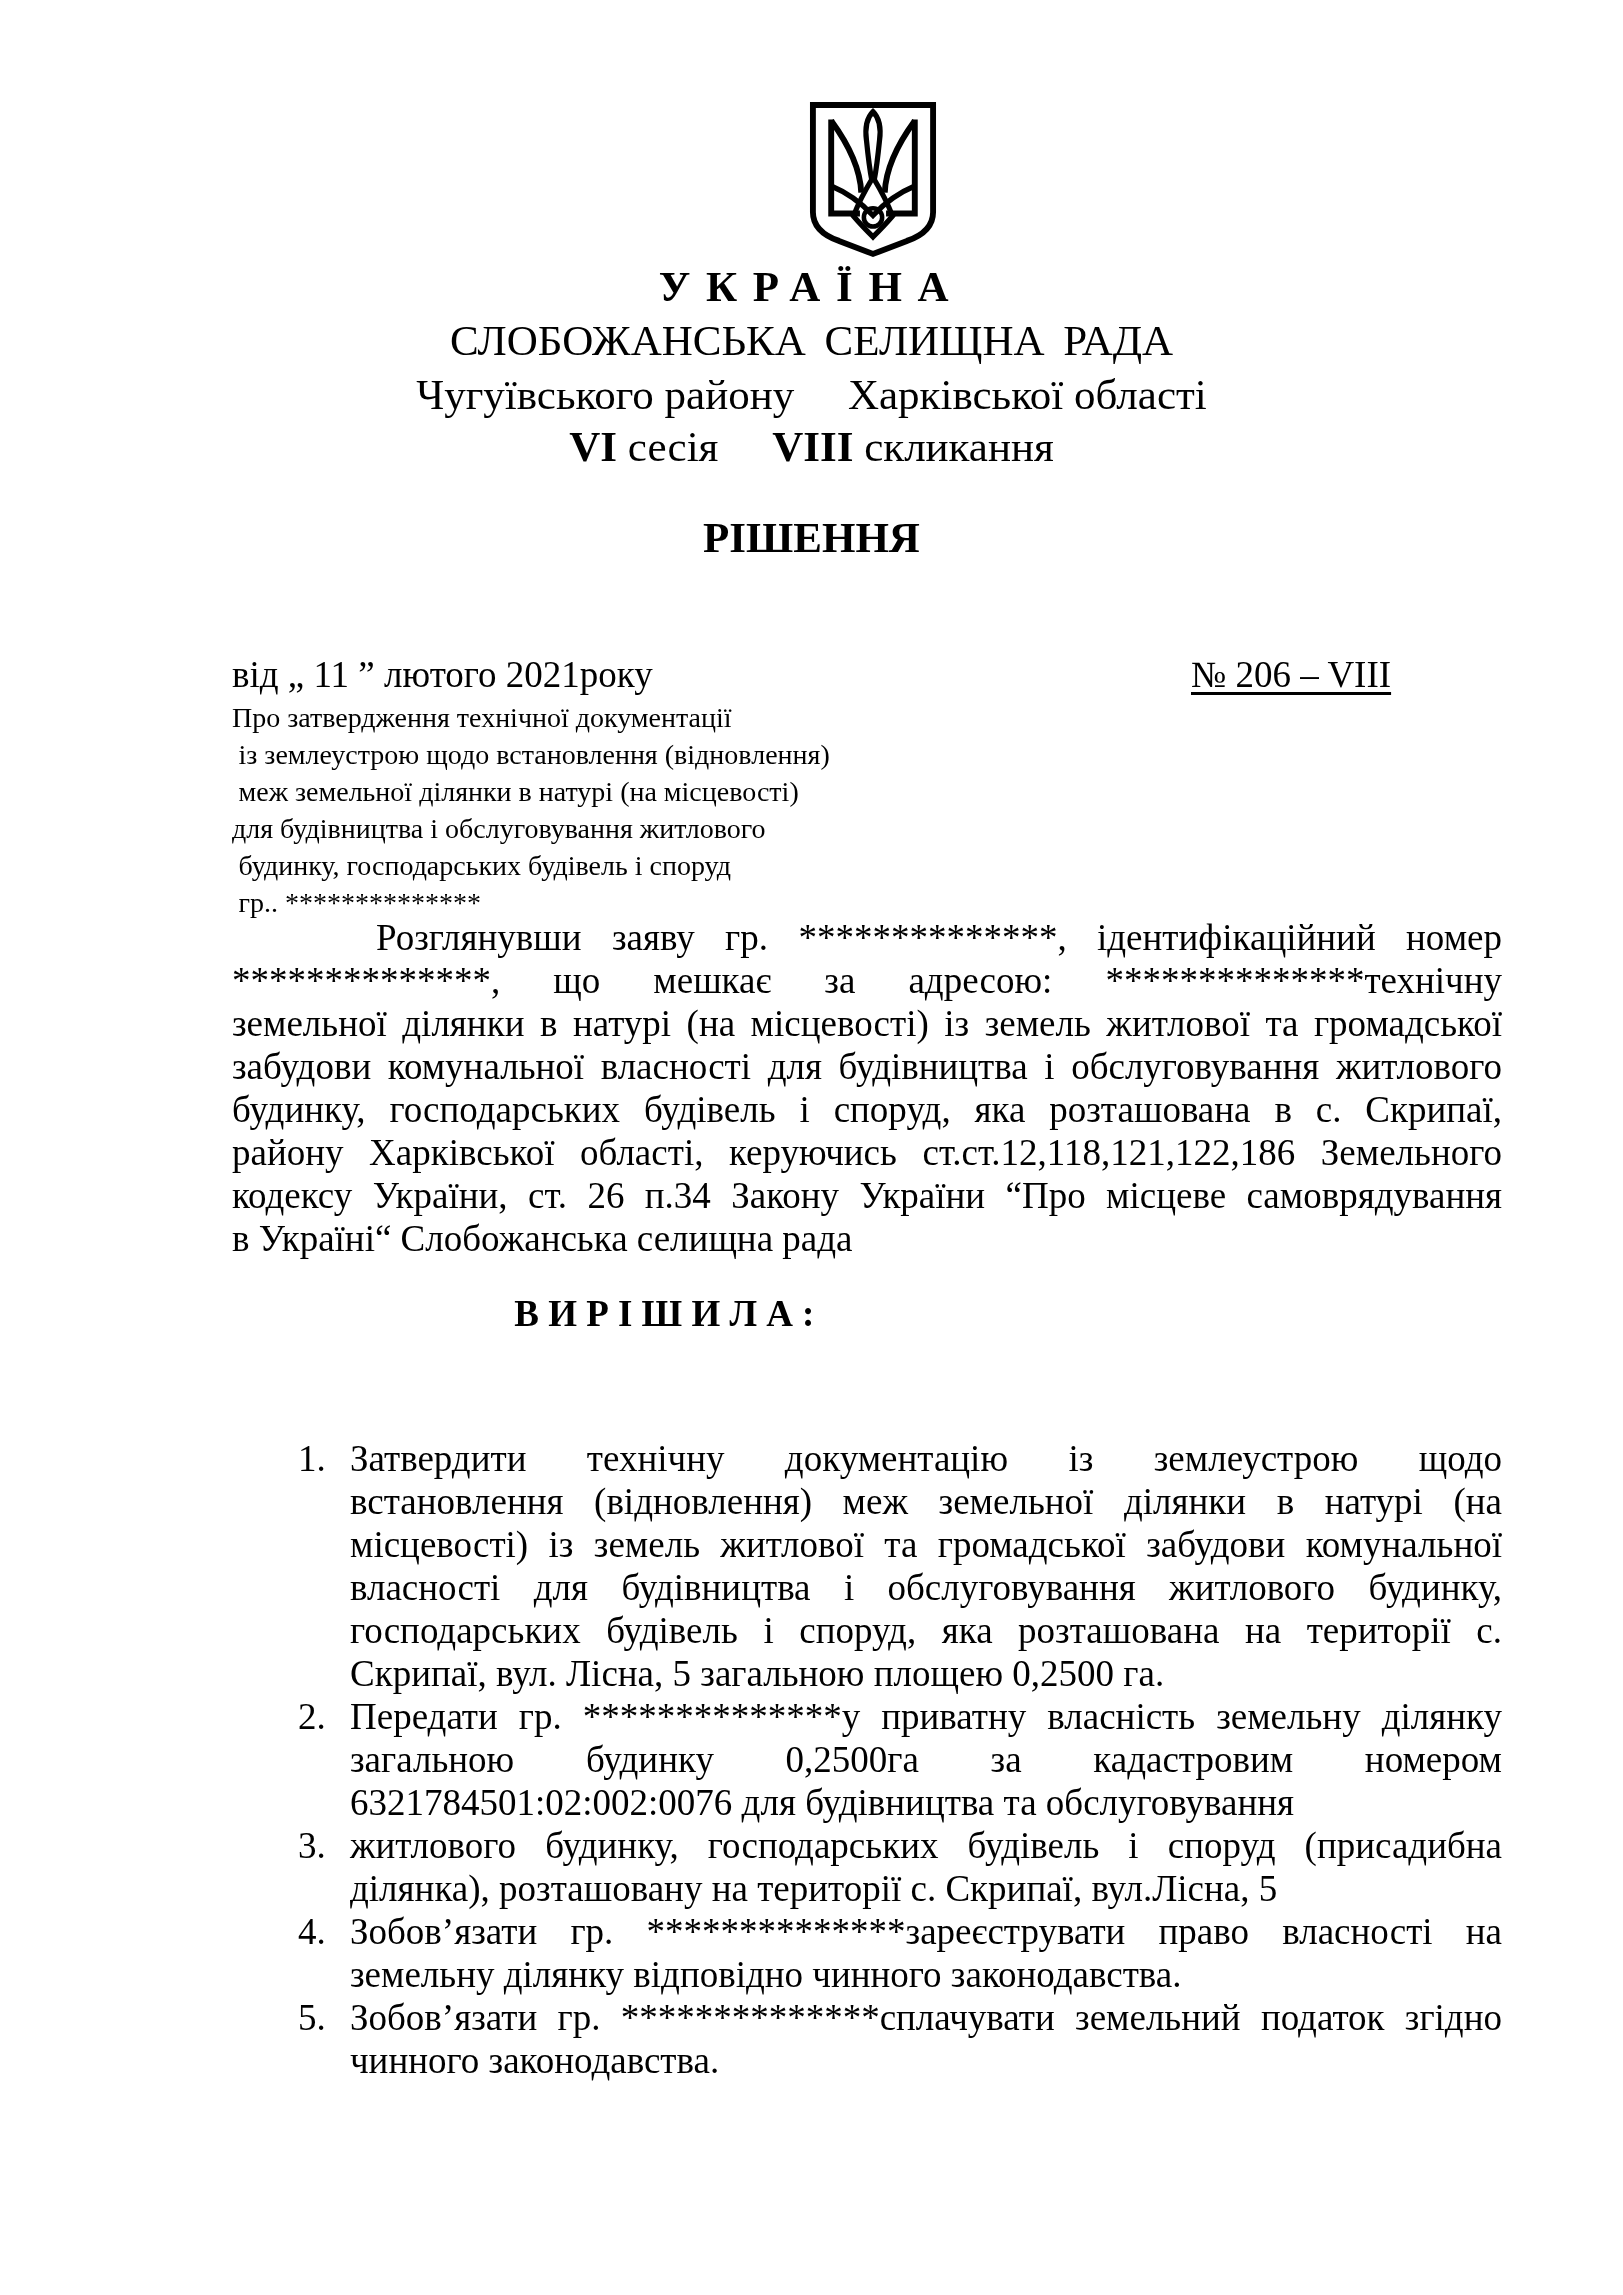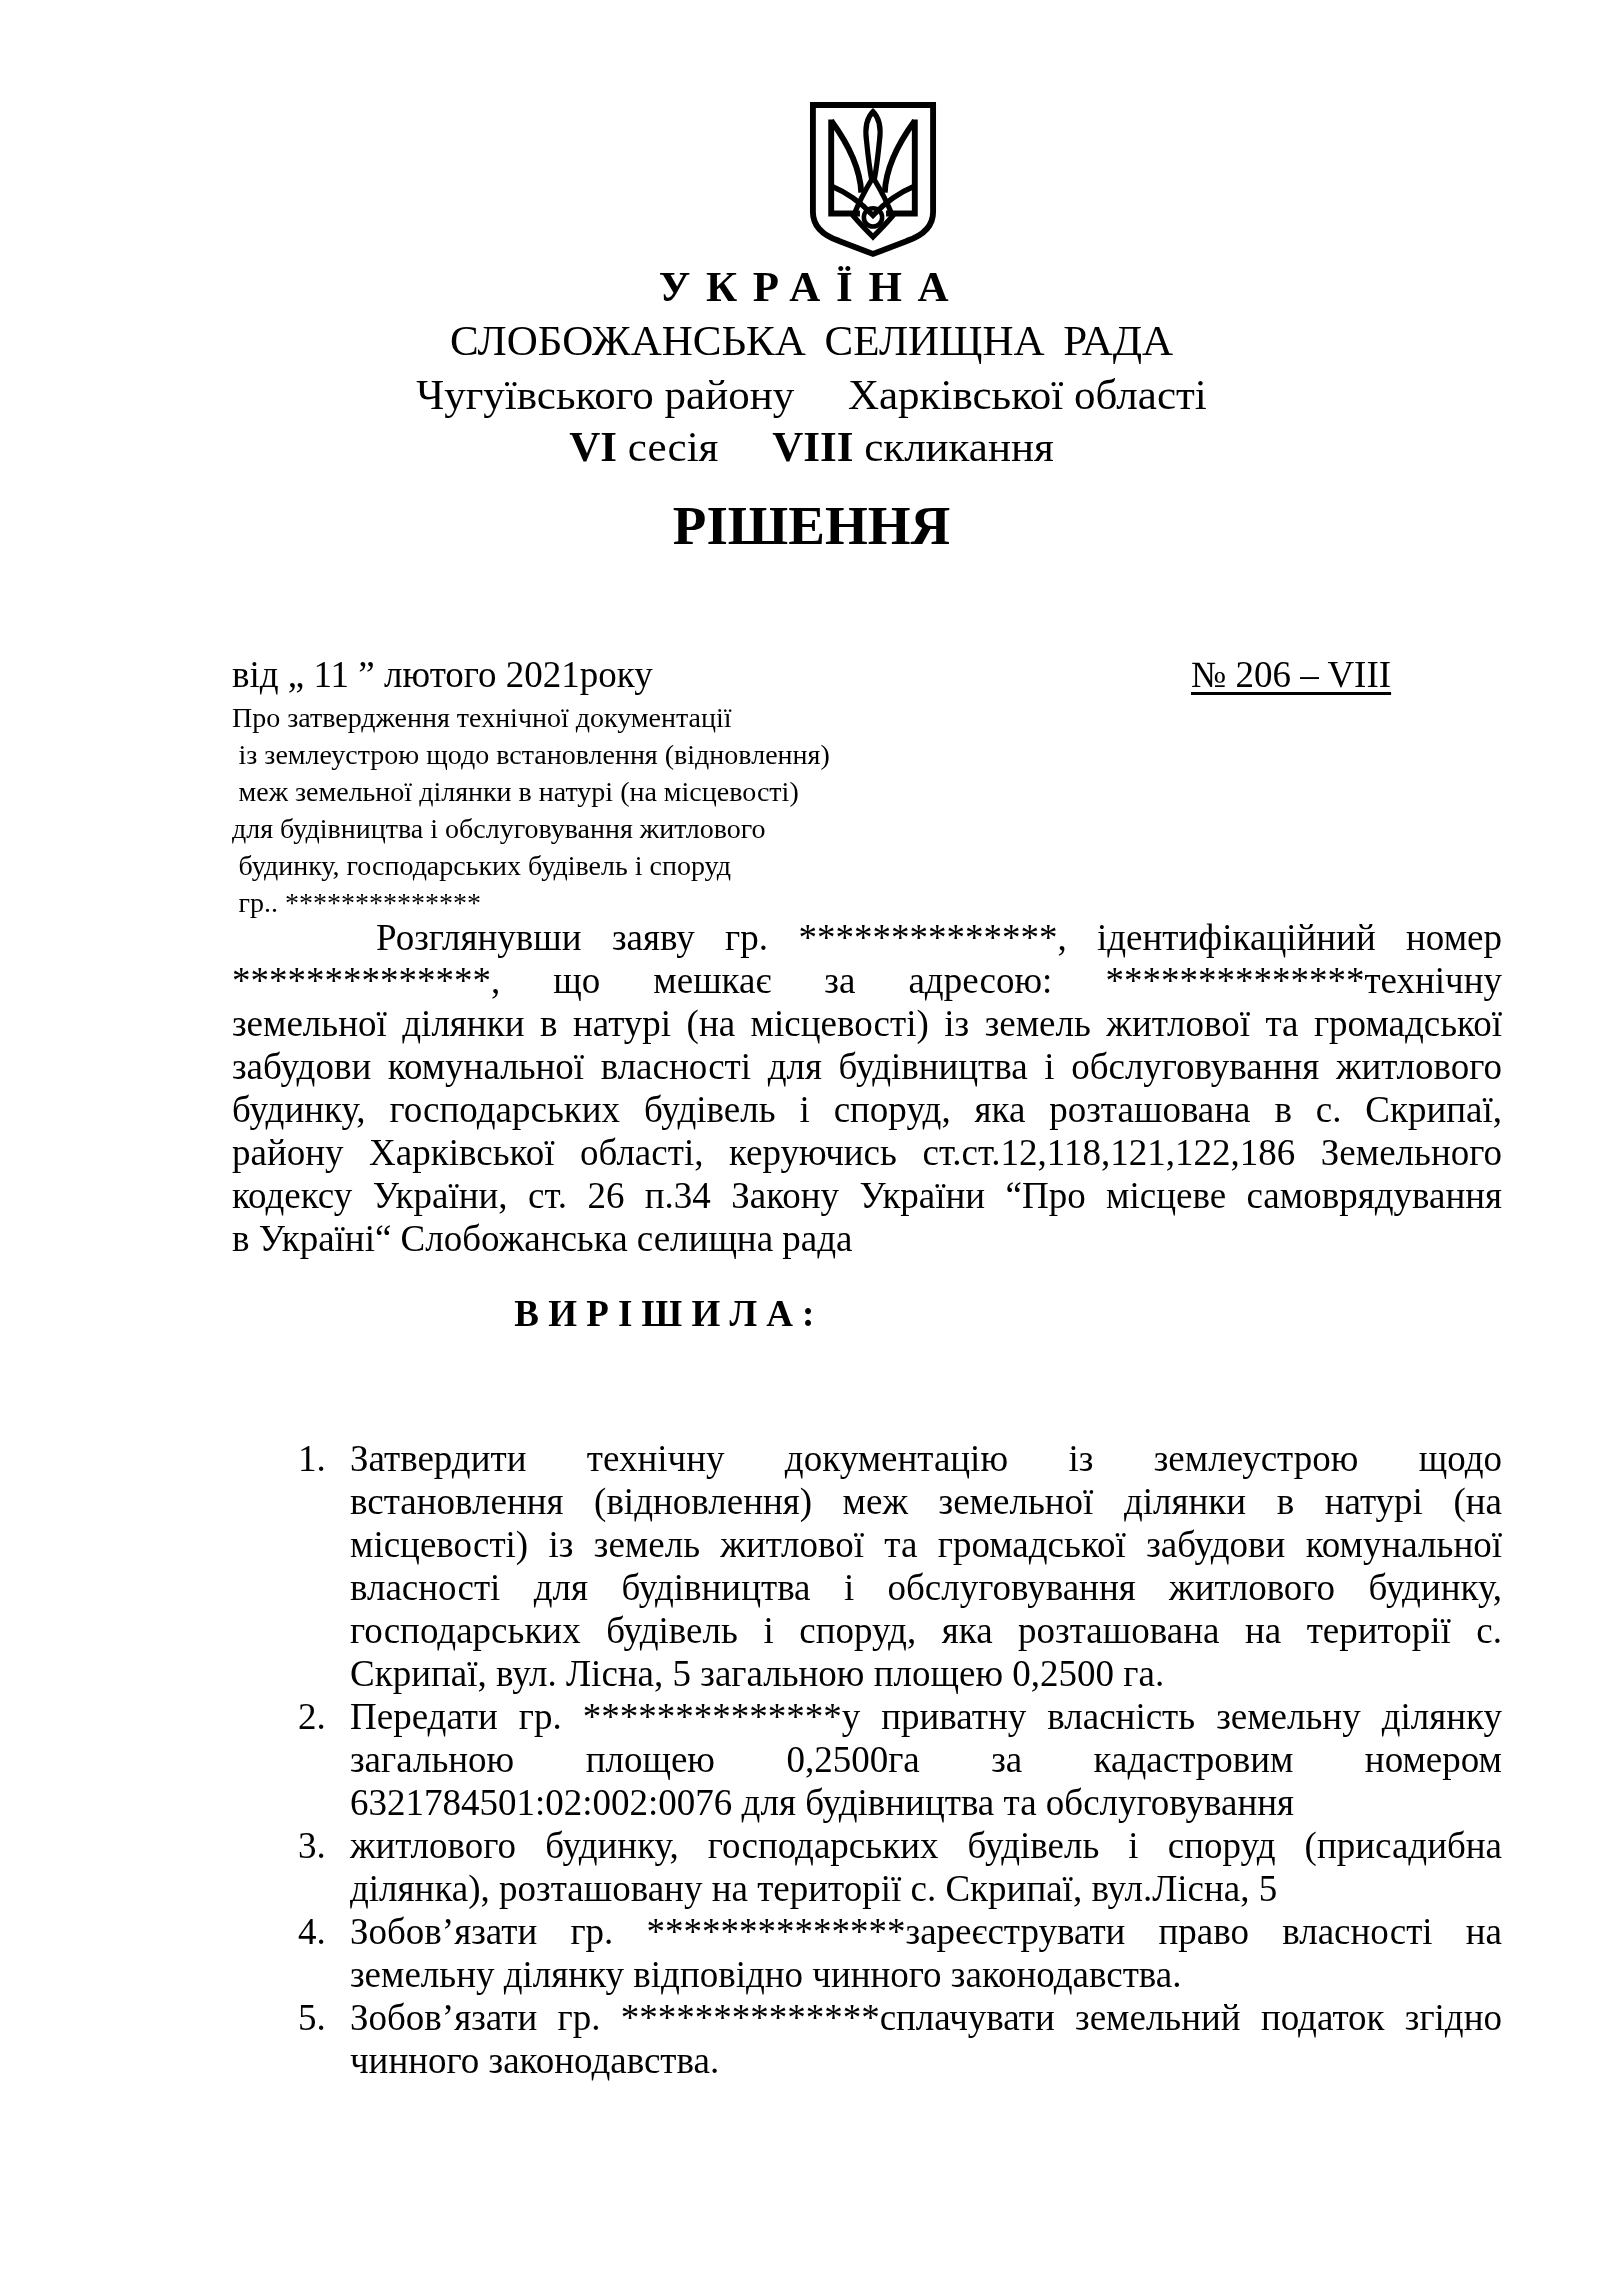--- a/index.html
+++ b/index.html
@@ -12,21 +12,21 @@
   
   .emblem { position: absolute; left: 809px; top: 101px; width: 128px; height: 157px; }
 
   
   .hdr { position: absolute; left: 0; width: 1623px; text-align: center; white-space: nowrap; }
   .country { top: 262px; font-size: 43px; font-weight: bold; letter-spacing: 15.7px; line-height: 50px; }
   .council { top: 316px; font-size: 43px; line-height: 50px; word-spacing: 7.9px; }
   .district { top: 370px; font-size: 43px; line-height: 50px; }
   .session { top: 422px; font-size: 43px; line-height: 50px; }
   .session b { font-weight: bold; }
-  .decision-title { top: 501px; font-size: 55px; font-weight: bold; line-height: 50px; }
+  .decision-title { top: 513px; font-size: 43px; font-weight: bold; line-height: 50px; }
 
   
   .dateline { position: absolute; top: 653px; font-size: 37px; line-height: 43px; white-space: nowrap; }
   .date { left: 232px; }
   .number { left: 1191px; text-decoration: underline; text-decoration-thickness: 2.6px; text-underline-offset: 5.2px; }
 
   
   .subject { position: absolute; left: 232px; top: 699px; font-size: 28px; line-height: 37px; }
   .subject div { white-space: nowrap; }
   .subject .ind { padding-left: 6.5px; }
@@ -113,21 +113,21 @@
       <span class="ln">Затвердити технічну документацію із землеустрою щодо</span>
       <span class="ln">встановлення (відновлення) меж земельної ділянки в натурі (на</span>
       <span class="ln">місцевості) із земель житлової та громадської забудови комунальної</span>
       <span class="ln">власності для будівництва і обслуговування житлового будинку,</span>
       <span class="ln">господарських будівель і споруд,  яка розташована на території  с.</span>
       <span class="ln last">Скрипаї, вул. Лісна, 5  загальною  площею  0,2500 га.</span>
     </div>
     <div class="item">
       <span class="num">2.</span>
       <span class="ln">Передати гр. **************у приватну власність земельну ділянку</span>
-      <span class="ln">загальною площею 0,2500га за кадастровим номером</span>
+      <span class="ln">загальною будинку 0,2500га за кадастровим номером</span>
       <span class="ln last">6321784501:02:002:0076 для будівництва та обслуговування</span>
     </div>
     <div class="item">
       <span class="num">3.</span>
       <span class="ln">житлового будинку, господарських будівель і споруд (присадибна</span>
       <span class="ln last">ділянка), розташовану  на території с. Скрипаї, вул.Лісна, 5</span>
     </div>
     <div class="item">
       <span class="num">4.</span>
       <span class="ln">Зобов’язати гр.  **************зареєструвати право власності на</span>

